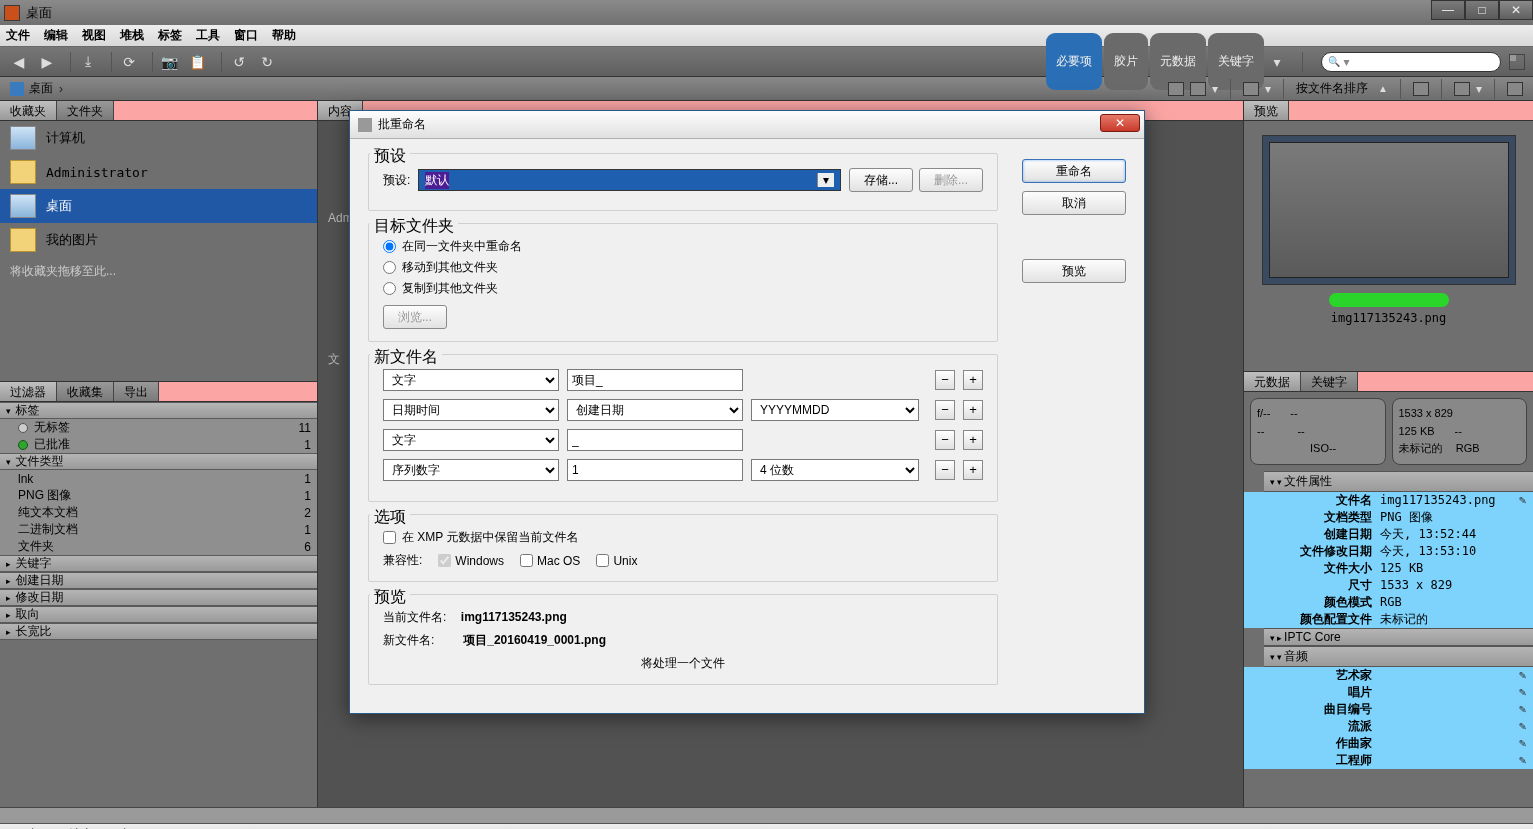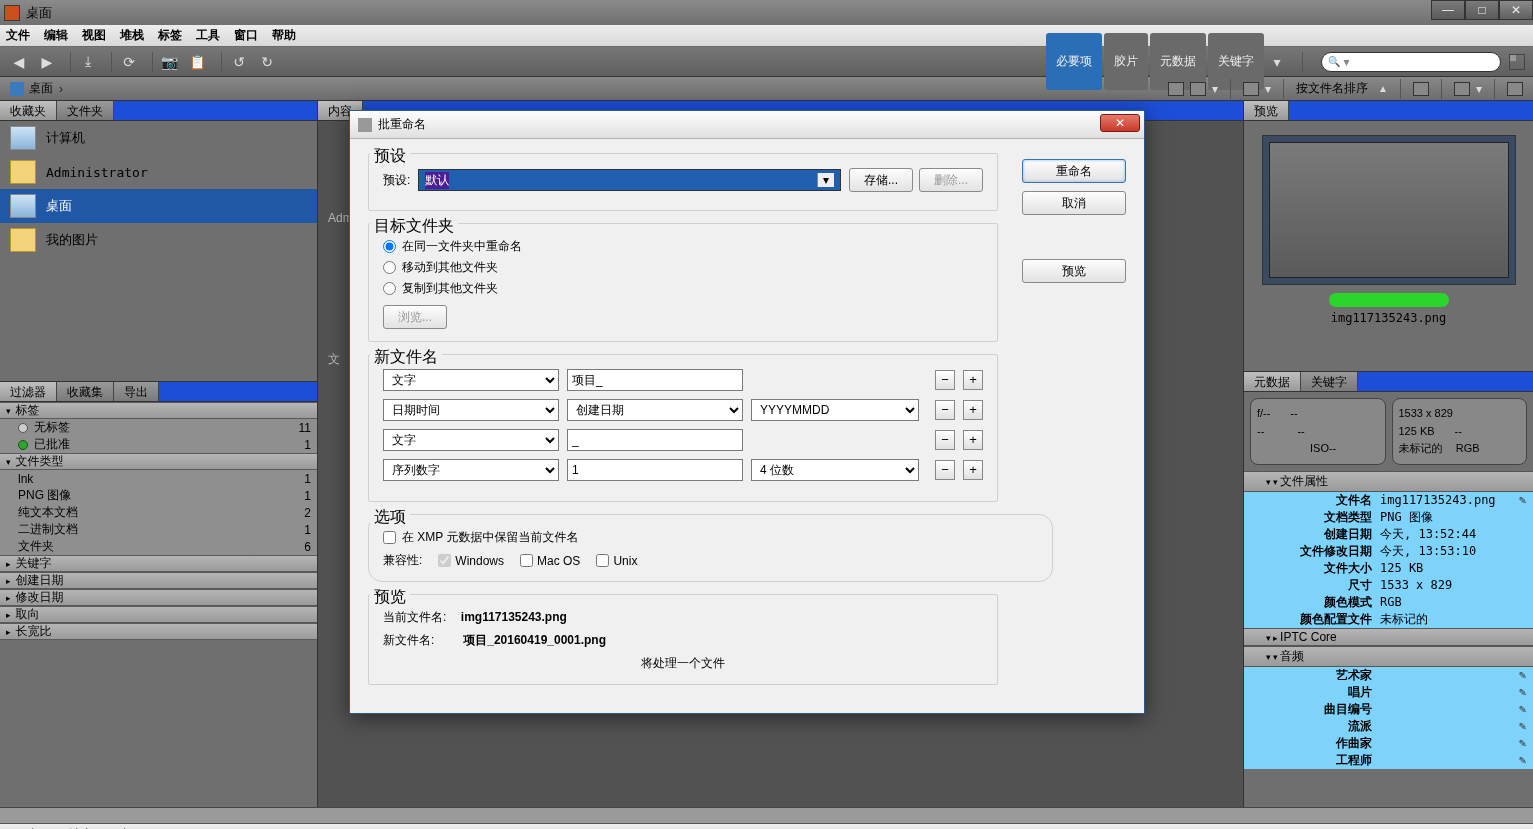--- a/index.html
+++ b/index.html
@@ -15,41 +15,41 @@
 
 
 .menubar { height: 22px; background: linear-gradient(#eeeeee, #d8d8d8); border-bottom: 1px solid #6a6a6a; display: flex; align-items: center; padding: 0 6px; font-size: 12px; }
 .menubar span { margin-right: 14px; font-weight: bold; }
 
 
 .toolbar { height: 30px; background: linear-gradient(#777, #5f5f5f); border-bottom: 1px solid #333; display: flex; align-items: center; padding: 0 8px; }
 .tool-btn { width: 22px; height: 22px; margin-right: 6px; display: inline-flex; align-items: center; justify-content: center; color: #ddd; font-size: 14px; }
 .tool-sep { width: 1px; height: 20px; background: #555; margin: 0 6px; }
 .toolbar-right { margin-left: auto; display: flex; align-items: center; gap: 2px; }
-.work-tab { padding: 20px 10px; color: #eee; background: #6a6a6a; border-radius: 3px; }
+.work-tab { padding: 20px 10px; color: #eee; background: #6a6a6a; border-radius: 9px; }
 .work-tab.active { background: #2a6fb5; }
 .search-box { width: 180px; height: 20px; background: #fff; border: 1px solid #333; margin-left: 10px; border-radius: 10px; display: flex; align-items: center; padding: 0 6px; }
 .search-box::before { content: "🔍"; font-size: 10px; margin-right: 3px; color: #666; }
 .grid-icon { width: 16px; height: 16px; margin-left: 6px; background:
   linear-gradient(#999,#999), linear-gradient(#999,#999);
   background-size: 6px 6px; background-repeat: no-repeat; border: 1px solid #444; }
 
 
 .pathbar { height: 24px; background: linear-gradient(#888, #6d6d6d); border-bottom: 1px solid #333; display: flex; align-items: center; padding: 0 10px; color: #000; }
 .pathbar .path-icon { width: 14px; height: 14px; background: #3a7abf; margin-right: 5px; }
 .pathbar .chev { margin-left: 6px; color: #222; }
 .pathbar-right { margin-left: auto; display: flex; align-items: center; gap: 6px; color: #ddd; }
 .small-ico { width: 16px; height: 14px; border: 1px solid #333; background: #888; }
 .sort-label { color: #000; font-size: 12px; margin-right: 4px; font-family: Liberation Mono, monospace; }
 .arrow-up { font-size: 10px; }
 
 
 .main { display: flex; height: calc(100% - 25px - 22px - 30px - 24px - 22px); }
 .panel { background: #6f6f6f; display: flex; flex-direction: column; }
-.panel-tabs { height: 20px; background: #1d4ed8; display: flex; border-bottom: 1px solid #333; }
+.panel-tabs { height: 20px; background: #fca5a5; display: flex; border-bottom: 1px solid #333; }
 .panel-tab { padding: 2px 10px; background: linear-gradient(#999,#7a7a7a); border-right: 1px solid #444; font-size: 12px; color: #000; }
 .panel-tab.active { background: linear-gradient(#c0c0c0,#9a9a9a); }
 .panel-body { flex: 1; background: #6f6f6f; overflow: hidden; }
 
 
 .left-col { width: 318px; border-right: 1px solid #333; display: flex; flex-direction: column; }
 .fav-item { display: flex; align-items: center; height: 34px; padding: 0 10px; color: #000; }
 .fav-item .icon { width: 26px; height: 24px; margin-right: 10px; background: #e0e0e0; border: 1px solid #888; }
 .fav-item.selected { background: #2158a6; color: #fff; }
 .fav-item.folder .icon { background: #f3d37a; border: 1px solid #b89530; }
@@ -78,21 +78,21 @@
 .preview-body { flex: 1; background: #6f6f6f; display: flex; flex-direction: column; align-items: center; justify-content: flex-start; padding: 14px; }
 .preview-thumb { width: 254px; height: 150px; background: #3a4a60; border: 1px solid #333; position: relative; }
 .preview-thumb::after { content: ""; position: absolute; inset: 6px; background: linear-gradient(#7a7a7a,#5a5a5a); border: 1px solid #222; }
 .rating { width: 120px; height: 14px; background: #29d629; border-radius: 8px; margin-top: 8px; }
 .preview-name { margin-top: 4px; color: #000; font-size: 12px; font-family: monospace; }
 
 .meta-panel { border-top: 1px solid #333; }
 .meta-summary { display: flex; padding: 6px; gap: 6px; background: #6f6f6f; }
 .meta-box { flex: 1; background: #888; border: 1px solid #444; border-radius: 8px; padding: 6px; font-family: monospace; font-size: 11px; color: #000; line-height: 1.6; }
 .meta-grid { font-size: 12px; }
-.meta-sec-head { background: linear-gradient(#b5b5b5,#9a9a9a); padding: 1px 22px; border-top: 1px solid #555; border-bottom: 1px solid #555; }
+.meta-sec-head { background: linear-gradient(#b5b5b5,#9a9a9a); padding: 1px 6px; border-top: 1px solid #555; border-bottom: 1px solid #555; margin-left: 20px; }
 .meta-sec-head::before { content: "▾ "; font-size: 9px; }
 .meta-row { display: flex; padding: 0 6px; background: #7dd3fc; line-height: 17px; }
 .meta-row .k { width: 130px; text-align: right; color: #000; font-weight: bold; padding-right: 8px; }
 .meta-row .v { flex: 1; color: #000; font-family: monospace, "SimSun"; }
 .meta-row .pencil { color: #333; font-size: 10px; }
 
 
 .statusbar { height: 22px; background: linear-gradient(#eee,#d5d5d5); border-top: 1px solid #555; display: flex; align-items: center; padding: 0 10px; font-size: 12px; color: #000; }
 .hscroll { height: 16px; background: #9a9a9a; border-top: 1px solid #444; }
 
@@ -220,20 +220,21 @@
             <span class="label">Administrator</span>
           </div>
           <div class="fav-item computer selected">
             <span class="icon"></span>
             <span class="label">桌面</span>
           </div>
           <div class="fav-item folder">
             <span class="icon"></span>
             <span class="label">我的图片</span>
           </div>
+          <div class="drag-hint">将收藏夹拖移至此...</div>
         </div>
     </div>
     <div class="panel filter-panel" style="flex:1;">
       <div class="panel-tabs">
         <div class="panel-tab active">过滤器</div>
         <div class="panel-tab">收藏集</div>
         <div class="panel-tab">导出</div>
       </div>
       <div class="panel-body" id="filter-body">
           <div class="filter-section-head open">标签</div>
@@ -482,21 +483,21 @@
             <select class="d-select"><option>序列数字</option></select>
             <input class="d-input" value="1" style="">
             <select class="d-select" style="width: 168px;"><option>4 位数</option></select>
             <span style="flex: 1 1 0%;"></span>
             <span class="pm-btn">−</span>
             <span class="pm-btn">+</span>
           </div>
         </div>
     </div>
 
-    <div class="d-group" style="width:685px;border-radius:14px;">
+    <div class="d-group" style="width:630px;">
       <span class="d-group-label">选项</span>
       <div class="d-row">
           <input type="checkbox" style="margin-right: 6px;">
           <span>在 XMP 元数据中保留当前文件名</span>
         </div>
       <div class="compat-row">
         <span>兼容性:</span>
         <label>
             <input type="checkbox" checked="" disabled="" style="">
             <span>Windows</span>

